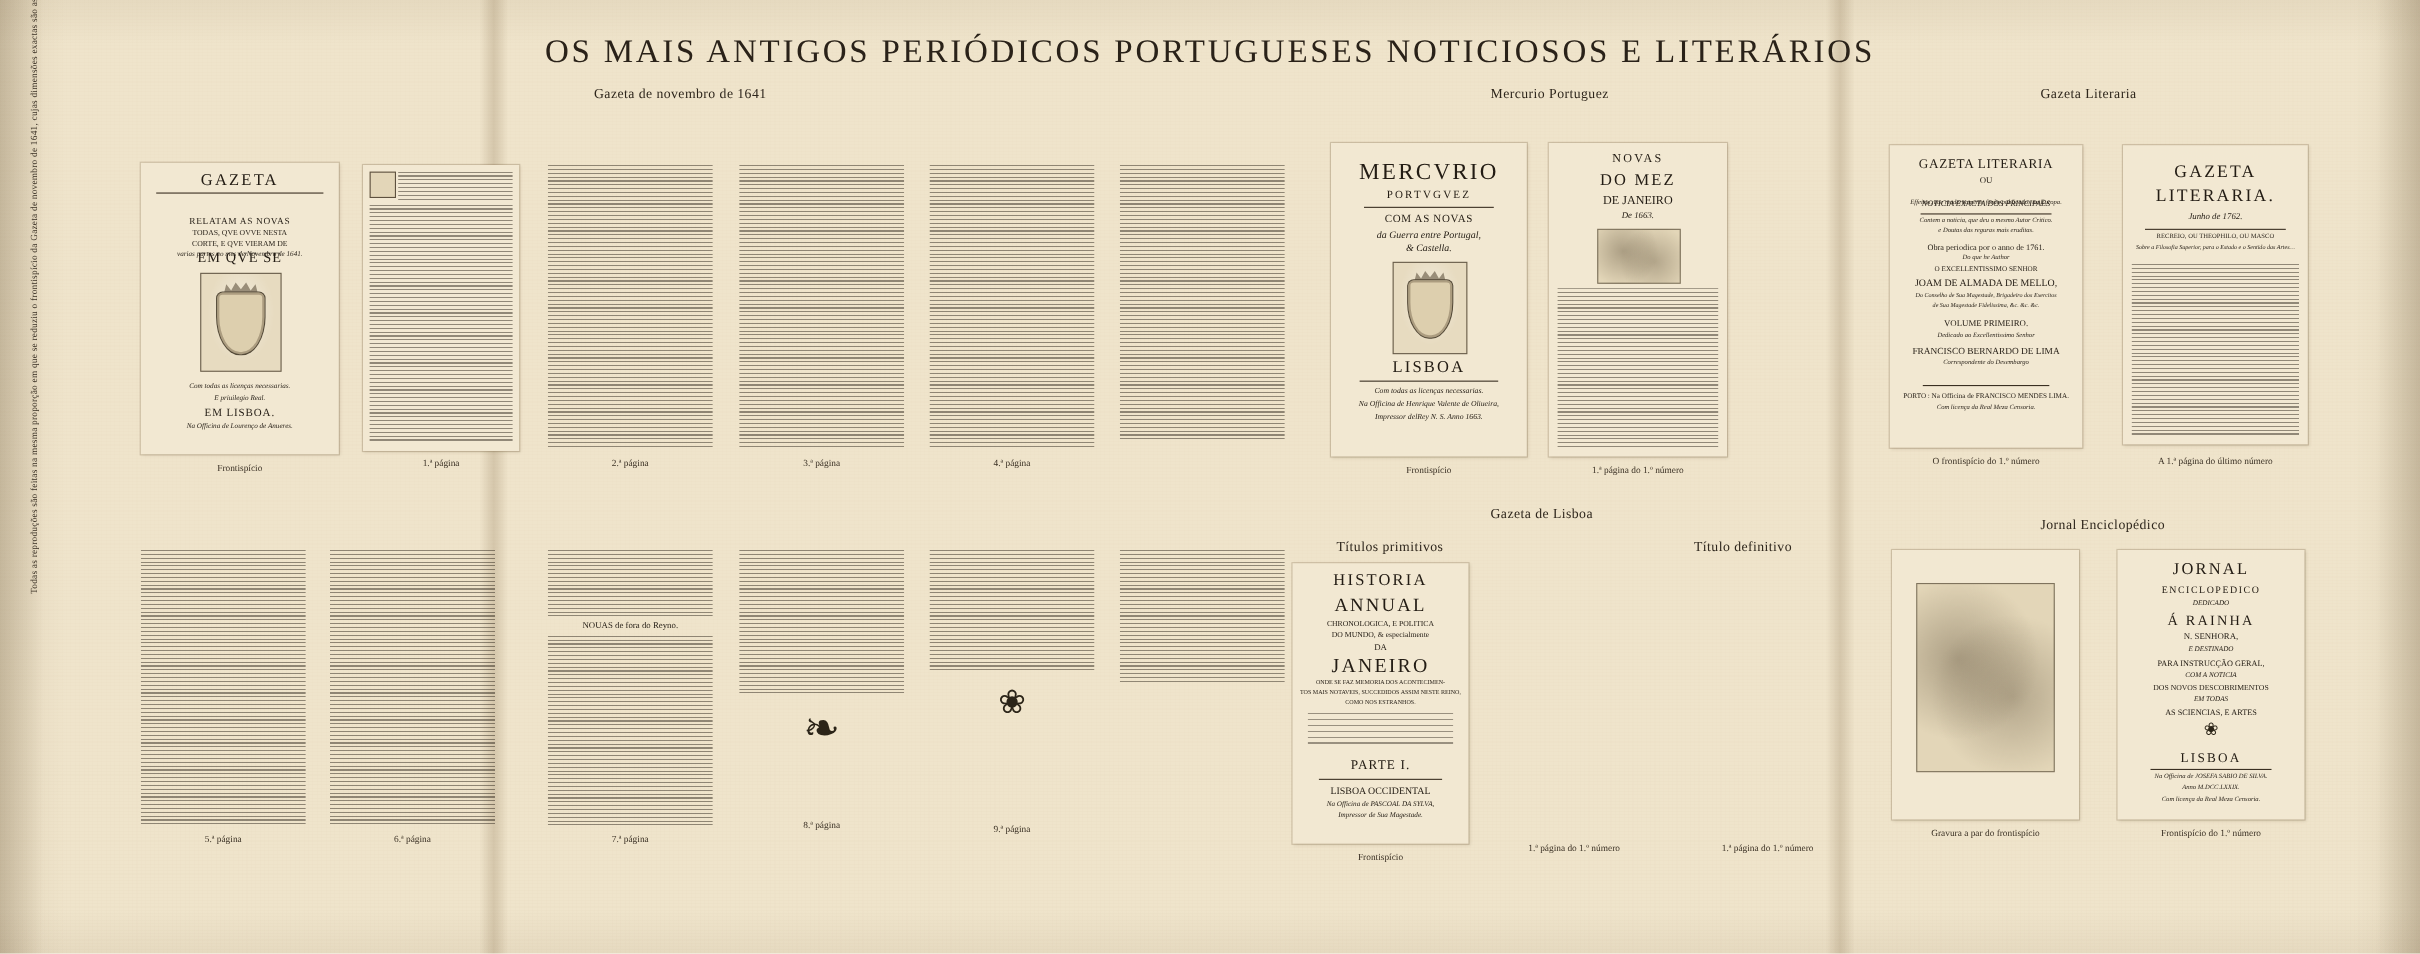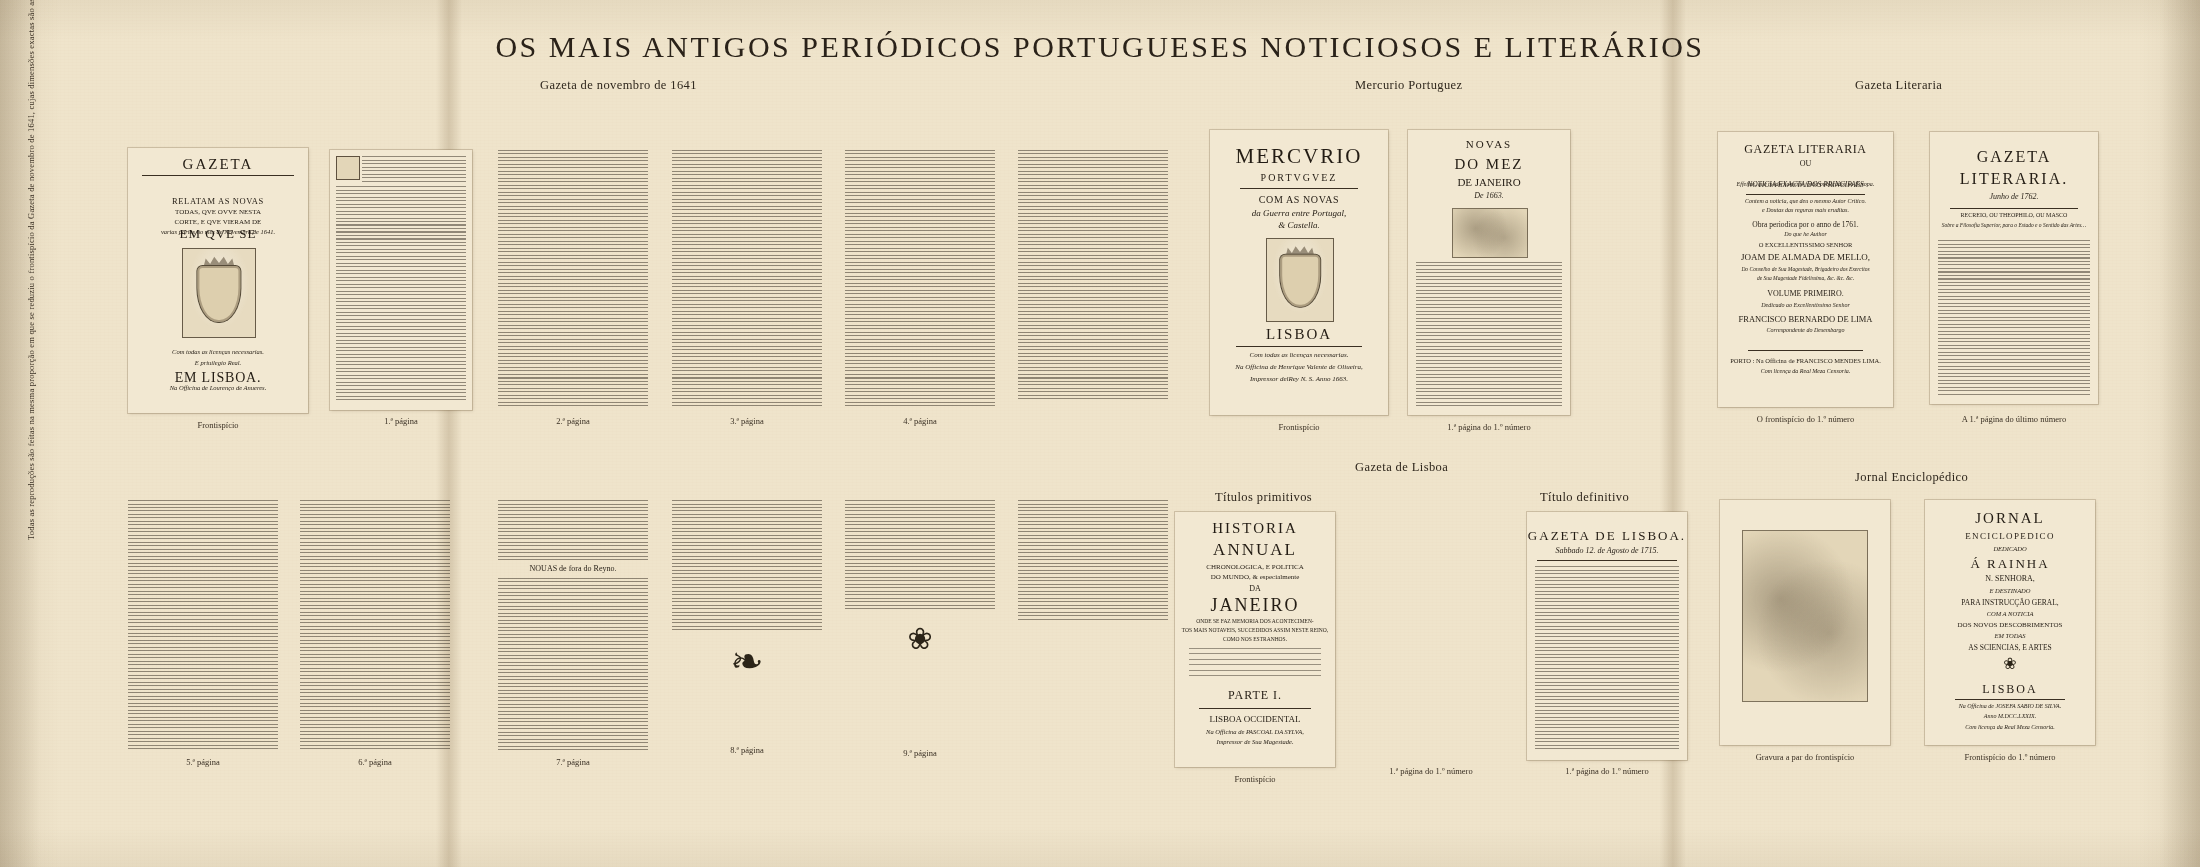--- a/index.html
+++ b/index.html
@@ -219,21 +219,21 @@
     <div class="head-line" style="top:48px; font-size:8.5px; letter-spacing:.6px;">RELATAM AS NOVAS</div>
     <div class="head-line" style="top:60px; font-size:7px;">TODAS, QVE OVVE NESTA</div>
     <div class="head-line" style="top:70px; font-size:7px;">CORTE, E QVE VIERAM DE</div>
     <div class="head-line ital" style="top:80px; font-size:6.5px;">varias partes no mes de Novembro de 1641.</div>
     <div class="arms" style="left:54px; top:100px; width:72px; height:88px;">
       <div class="crown"></div>
       <div class="shield"></div>
     </div>
     <div class="head-line ital" style="top:200px; font-size:6.5px;">Com todas as licenças necessarias.</div>
     <div class="head-line ital" style="top:211px; font-size:6.5px;">E priuilegio Real.</div>
-    <div class="head-line" style="top:222px; font-size:14px; letter-spacing:.8px;font-family:Liberation Serif, serif;">EM LISBOA.</div>
+    <div class="head-line" style="top:222px; font-size:10px; letter-spacing:.8px;font-family:Liberation Serif, serif;">EM LISBOA.</div>
     <div class="head-line ital" style="top:236px; font-size:6.5px;">Na Officina de Lourenço de Anueres.</div>
   </div>
   <div class="caption" style="left:128px; top:420px; width:180px;">Frontispício</div>
 
   <div class="card" style="left:330px; top:150px; width:142px; height:260px;">
     <div style="position:absolute;left:6px;top:6px;width:22px;height:22px;border:1px solid rgba(60,48,32,.8);background:#e3d6b8;"></div>
     <div class="lines tight" style="top:6px;left:32px;right:6px;height:26px;"></div>
     <div class="lines tight" style="top:36px;left:6px;right:6px;bottom:8px;"></div>
   </div>
   <div class="caption" style="left:330px; top:416px; width:142px;">1.ª página</div>
@@ -369,26 +369,20 @@
     <div class="head-line" style="top:176px; font-size:12px; letter-spacing:1px;">PARTE I.</div>
     <div class="rule" style="left:24px; right:24px; top:196px;"></div>
     <div class="head-line" style="top:202px; font-size:9px;">LISBOA OCCIDENTAL</div>
     <div class="head-line ital" style="top:216px; font-size:6.5px;">Na Officina de PASCOAL DA SYLVA,</div>
     <div class="head-line ital" style="top:226px; font-size:6.5px;">Impressor de Sua Magestade.</div>
   </div>
   <div class="caption" style="left:1175px; top:774px; width:160px;">Frontispício</div>
 
   <div class="caption" style="left:1352px; top:766px; width:158px;">1.ª página do 1.º número</div>
 
-  <div class="card" style="left:1527px; top:512px; width:160px; height:248px;">
-    <div class="head-line bigcaps" style="top:16px; font-size:13px;">GAZETA DE LISBOA.</div>
-    <div class="head-line ital" style="top:34px; font-size:8px;">Sabbado 12. de Agosto de 1715.</div>
-    <div class="rule" style="left:10px; right:10px; top:48px;"></div>
-    <div class="lines tight" style="top:54px;left:8px;right:8px;bottom:8px;"></div>
-  </div>
   <div class="caption" style="left:1527px; top:766px; width:160px;">1.ª página do 1.º número</div>
 
   <div class="card" style="left:1720px; top:500px; width:170px; height:245px;">
     <div class="vignette" style="left:22px; top:30px; right:22px; height:170px;"></div>
   </div>
   <div class="caption" style="left:1715px; top:752px; width:180px;">Gravura a par do frontispício</div>
 
   <div class="card" style="left:1925px; top:500px; width:170px; height:245px;">
     <div class="head-line bigcaps" style="top:10px; font-size:15px;">JORNAL</div>
     <div class="head-line" style="top:31px; font-size:9px; letter-spacing:1.4px;">ENCICLOPEDICO</div>

